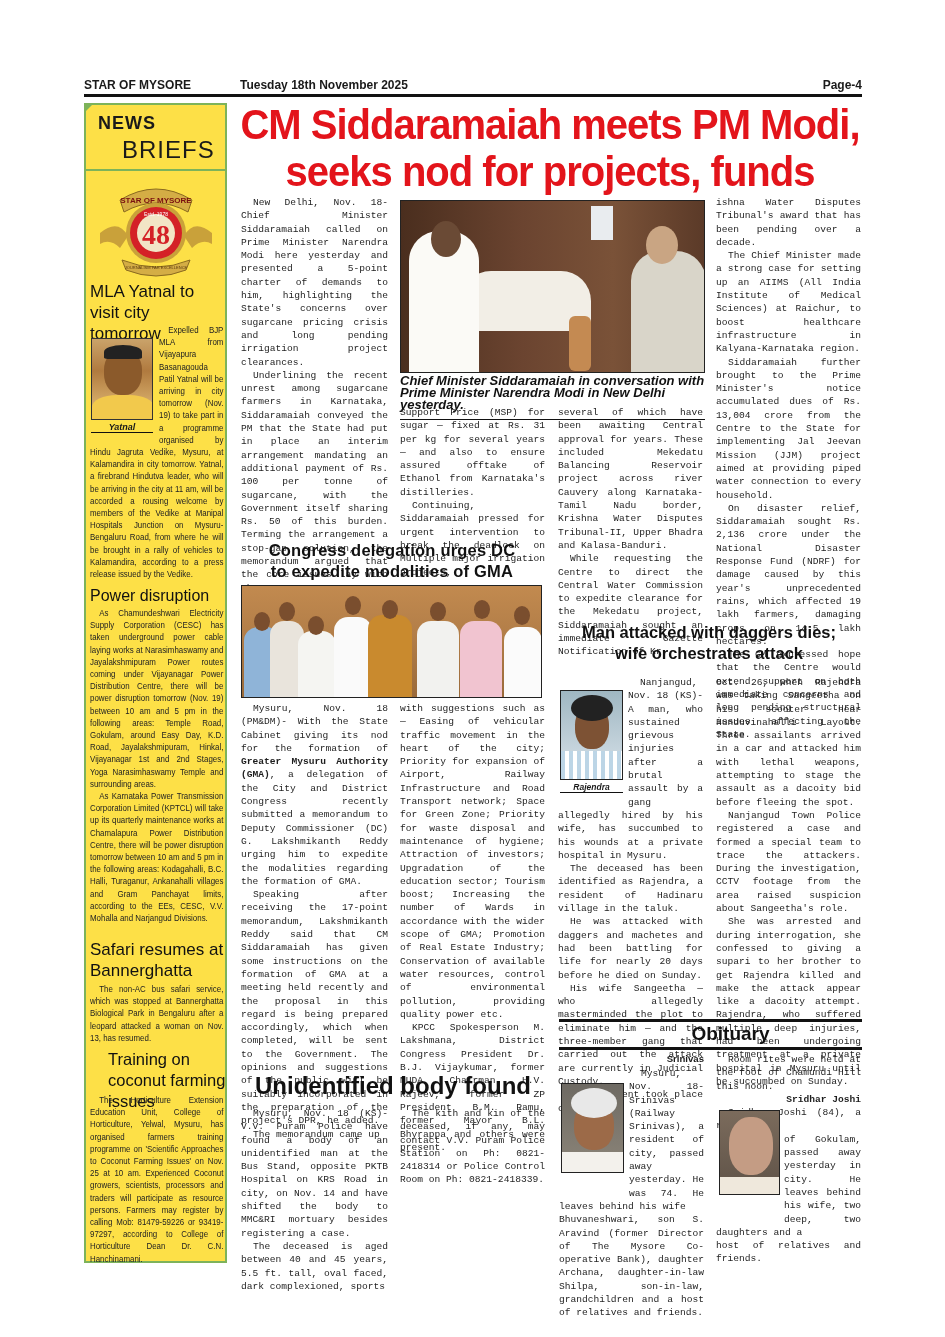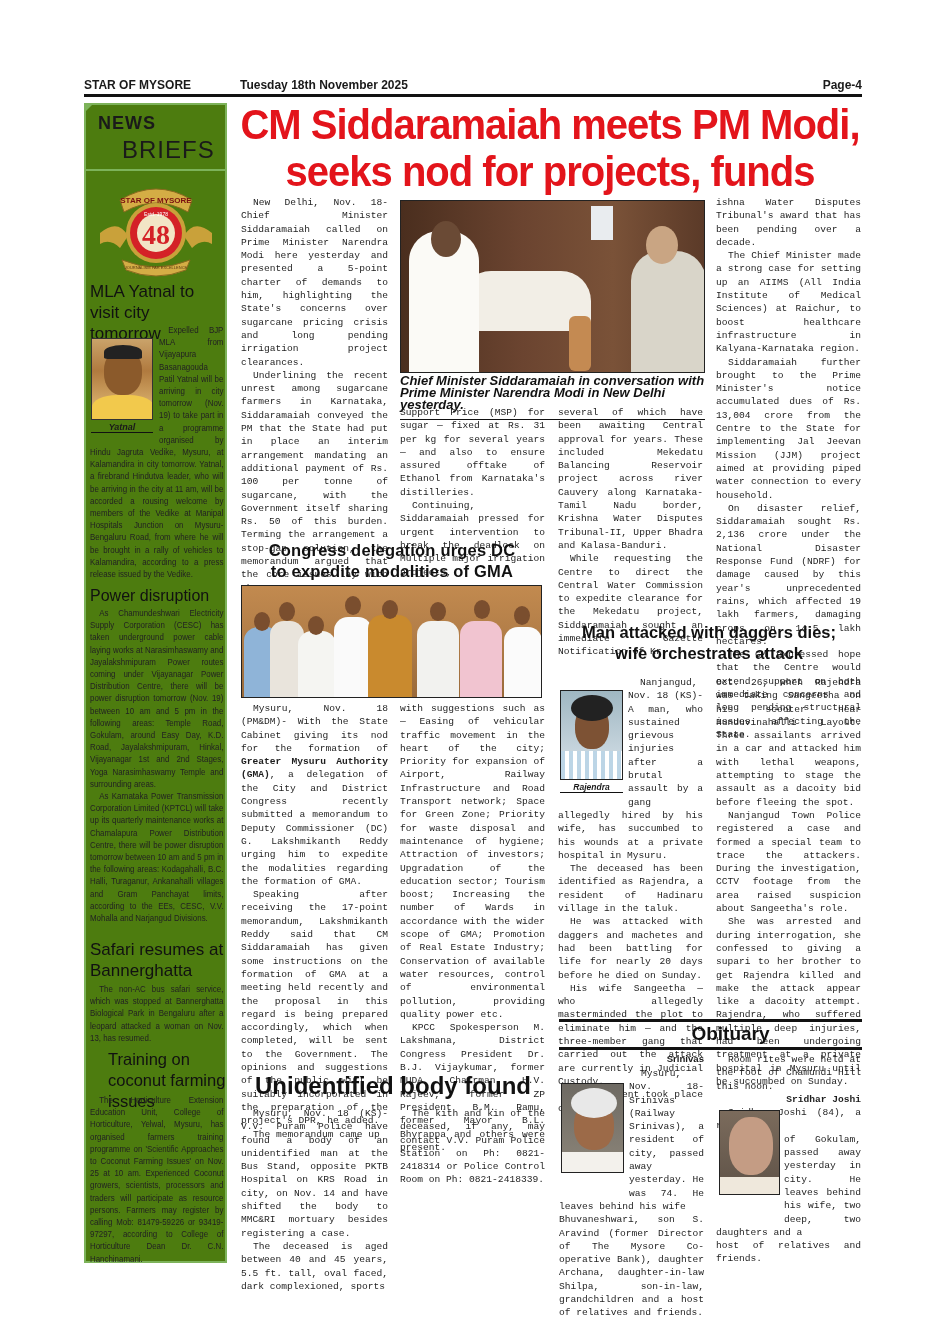--- a/index.html
+++ b/index.html
@@ -11,21 +11,21 @@
   .masthead { left: 84px; top: 78px; width: 778px; height: 18px; font-family: "Liberation Sans", sans-serif; font-weight: bold; font-size: 12px; }
   .masthead .pub { position: absolute; left: 0; top: 0; }
   .masthead .date { position: absolute; left: 156px; top: 0; }
   .masthead .page { position: absolute; right: 0; top: 0; }
   .rule-top { left: 84px; top: 94px; width: 778px; height: 3px; background: #111; }
 
   
   .headline { left: 236px; top: 100px; width: 628px; text-align: center; color: #e3141b; font-family: "Liberation Sans", sans-serif; font-weight: bold; font-size: 40px; line-height: 44px; letter-spacing: -1px; transform: scaleY(1.08); transform-origin: top; }
 
   
-  .sidebar { left: 84px; top: 103px; width: 143px; height: 1160px; border: 2px solid #7db35a; background: #4d7c0f; }
+  .sidebar { left: 84px; top: 103px; width: 143px; height: 1160px; border: 2px solid #7db35a; background: #fde047; }
   .sidebar .corner { position: absolute; left: -2px; top: -2px; width: 0; height: 0; border-top: 10px solid #7db35a; border-right: 10px solid transparent; }
   .nb-box { position: absolute; left: 0; top: 0; width: 139px; height: 66px; border-bottom: 2px solid #7db35a; }
   .nb-news { position: absolute; left: 12px; top: 8px; font-weight: bold; font-size: 18px; letter-spacing: 1px; }
   .nb-briefs { position: absolute; left: 12px; top: 31px; font-size: 24px; letter-spacing: 1px; margin-left: 24px; }
   .logo { position: absolute; left: 12px; top: 73px; width: 116px; height: 100px; }
   .sb-head { position: absolute; left: 4px; width: 134px; font-size: 17px; line-height: 21px; color: #111; }
   .sb-text { position: absolute; left: 4px; width: 134px; font-family: "Liberation Sans", sans-serif; font-size: 8.6px; line-height: 12.2px; text-align: justify; color: #222; transform: scaleX(0.92); transform-origin: left; width: 145px; }
   .sb-text p { text-indent: 10px; }
   .photo-yatnal { position: absolute; left: 5px; top: 233px; width: 62px; height: 82px; border: 1px solid #333; background: linear-gradient(180deg, #caa36a 0%, #b07a3f 40%, #e7c27c 100%); overflow: hidden; }
   .photo-yatnal .face { position: absolute; left: 12px; top: 10px; width: 38px; height: 46px; border-radius: 45%; background: #8b5a2b; }

